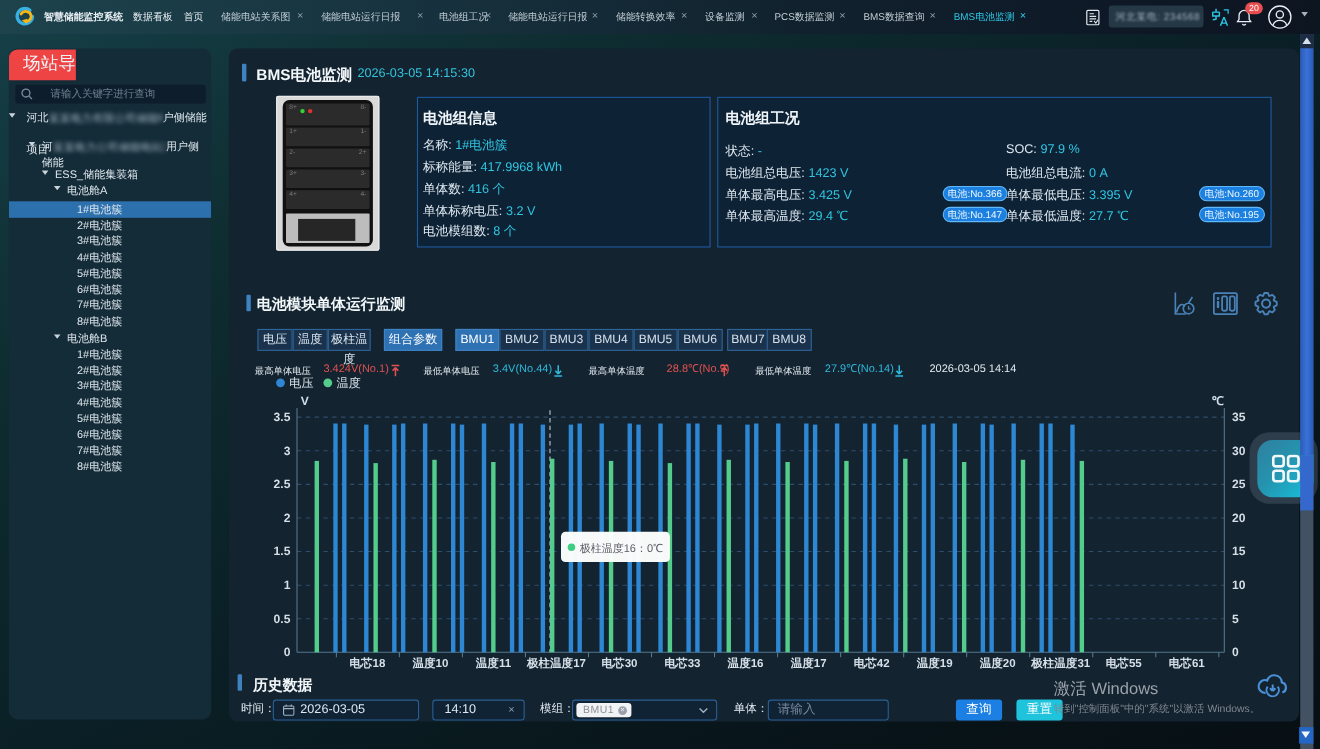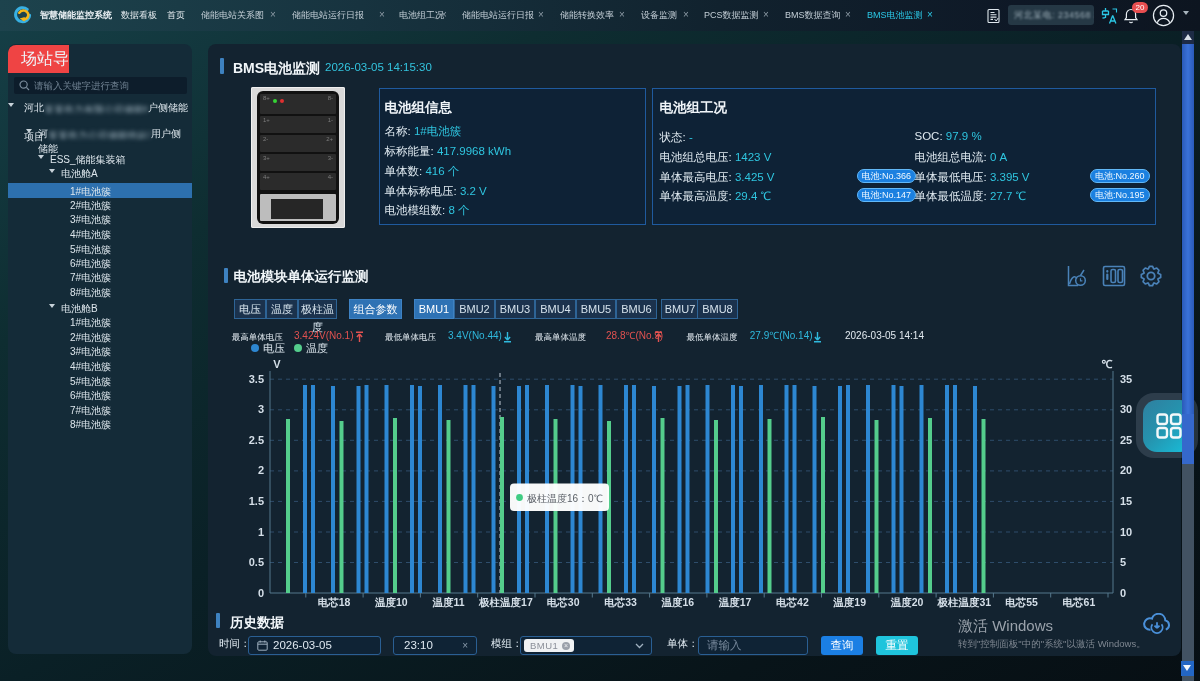--- a/index.html
+++ b/index.html
@@ -34,21 +34,21 @@
 .fbtn.on{background:#2e72b4;color:#fff;border-color:#3e82c4;}
 .stat{position:absolute;top:287px;font-size:8.5px;color:#e2eaf0;white-space:nowrap;line-height:12px;}
 .statval{position:absolute;top:286px;font-size:10px;white-space:nowrap;line-height:12px;}
 .statv-r{color:#e25250;}
 .statv-c{color:#2fb9dd;}
 .legtxt{position:absolute;top:297px;font-size:11px;color:#d7e1e8;}
 .legdot{position:absolute;top:300px;width:8px;height:8px;border-radius:4px;}
 
 .hlbl{position:absolute;top:593px;font-size:10.5px;color:#dfe9f0;white-space:nowrap;}
 .hbox{position:absolute;top:592px;height:19px;border:1px solid #2a5f93;border-radius:3px;background:#0f2335;color:#dfe8f0;font-size:11.5px;line-height:17px;}
-.hbtn{position:absolute;top:592px;width:42px;height:19px;border-radius:3px;color:#fff;font-size:11.5px;text-align:center;line-height:19px;}
+.hbtn{position:absolute;top:592px;width:42px;height:19px;border-radius:3px;color:#fff;font-size:11.5px;text-align:center;line-height:19px;margin-left:48px;}
 
 #sbtrack{position:absolute;left:1182px;top:31px;width:12px;height:650px;background:#425262;}
 #sbtracktop{position:absolute;left:1182px;top:31px;width:12px;height:13px;background:#1d2b45;z-index:6;}
 #sbthumb{position:absolute;left:1182px;top:44px;width:12px;height:370px;background:linear-gradient(90deg,#2a5ab8,#3a72d8,#2a5ab8);z-index:6;}
 #sbthumb2{position:absolute;left:1182px;top:414px;width:12px;height:50px;background:#3568cc;z-index:6;}
 .wmk{position:absolute;color:#9aa2ab;white-space:nowrap;}
 </style></head><body>
 <div id="topbar">
     <svg class="abs" style="left:13px;top:6px;" width="19" height="20" viewBox="0 0 19 20">
 <path d="M14.2 3.4 A 7 7 0 1 0 16.6 9.2" stroke="#38b0e2" stroke-width="3" fill="none" stroke-linecap="round"></path>
@@ -99,21 +99,21 @@
 <circle cx="12" cy="9.5" r="3.4"></circle>
 <path d="M5.5 19.5 a7 7 0 0 1 13 0"></path>
     </svg>
     <div class="abs" style="left:1183px;top:11px;width:0;height:0;border-left:3.5px solid transparent;border-right:3.5px solid transparent;border-top:4px solid #a8b4bd;"></div>
   </div>
 <div id="sidebar">
     <div id="sbtab">场站导航</div>
     <div id="sbsearch"><svg style="position:absolute;left:5px;top:3px;" width="11" height="11" viewBox="0 0 11 11" fill="none" stroke="#7a8c9c" stroke-width="1.2">
         <circle cx="4.6" cy="4.6" r="3.6"></circle>
         <path d="M7.4 7.4 L10 10"></path>
-      </svg><span style="margin-left:20px;">请输入关键字进行查询</span></div>
+      </svg><span style="margin-left:32px;">请输入关键字进行查询</span></div>
     <div id="selrow"></div>
     <div class="caret" style="left:0px;top:59px;"></div>
     <div class="trow" style="left:16px;top:56px;">河北<span class="blur1" style="display:inline-block;width:104px;height:11px;overflow:hidden;vertical-align:-2px;">某某电力有限公司储能电站有限</span>户侧储能</div>
     <div class="trow" style="left:16px;top:85px;">项目</div>
     <div class="caret" style="left:18px;top:85px;"></div>
     <div class="trow" style="left:30px;top:82px;">河<span class="blur1" style="display:inline-block;width:103px;height:11px;overflow:hidden;vertical-align:-2px;">某某电力公司储能电站某某电</span>用户侧</div>
     <div class="trow" style="left:30px;top:97px;text-align:right;">储能</div>
     <div class="caret" style="left:30px;top:111px;"></div>
     <div class="trow" style="left:42px;top:108px;">ESS_储能集装箱</div>
     <div class="caret" style="left:41px;top:125px;"></div>
@@ -362,21 +362,21 @@
       <line x1="835.7" y1="238" x2="835.7" y2="242.5" stroke="#55788c" stroke-width="1"></line>
       <line x1="893.0" y1="238" x2="893.0" y2="242.5" stroke="#55788c" stroke-width="1"></line>
     </svg>
     <div class="secbar" style="left:8px;top:569px;height:15px;"></div>
     <div class="sechead" style="left:22px;top:569.5px;">历史数据</div>
     <div class="hlbl" style="left:11px;">时间：</div>
     <div class="hbox" style="left:40px;width:133px;"><svg style="position:absolute;left:8px;top:3px;" width="11" height="11" viewBox="0 0 11 11" fill="none" stroke="#9fb0bf" stroke-width="1">
         <rect x="0.8" y="1.8" width="9.4" height="8.4" rx="1"></rect>
         <path d="M0.8 4.2 h9.4 M3.2 0.5 v2 M7.8 0.5 v2"></path>
       </svg><span style="margin-left:24px;">2026-03-05</span></div>
-    <div class="hbox" style="left:185px;width:84px;"><span style="margin-left:10px;">23:10</span><span style="position:absolute;right:8px;top:0;color:#8a9bab;font-size:10px;">×</span></div>
+    <div class="hbox" style="left:185px;width:84px;"><span style="margin-left:10px;">14:10</span><span style="position:absolute;right:8px;top:0;color:#8a9bab;font-size:10px;">×</span></div>
     <div class="hlbl" style="left:283px;">模组：</div>
     <div class="hbox" style="left:312px;width:132px;">
       <span style="position:absolute;left:3px;top:2px;width:50px;height:13px;background:#f0f2f4;border-radius:3px;color:#8a8f98;font-size:9.5px;line-height:13px;"><span style="margin-left:6px;letter-spacing:0.5px;">BMU1</span><span style="position:absolute;right:4px;top:2.5px;width:8px;height:8px;background:#9aa0aa;border-radius:4px;color:#f0f2f4;font-size:7px;line-height:8px;text-align:center;">×</span></span>
 <svg style="position:absolute;right:7px;top:6px;" width="9" height="6" viewBox="0 0 9 6" fill="none" stroke="#9fb0bf" stroke-width="1.3">
         <path d="M1 1 l3.5 3.5 L8 1"></path>
       </svg>
     </div>
     <div class="hlbl" style="left:459px;">单体：</div>
     <div class="hbox" style="left:490px;width:110px;"><span style="margin-left:8px;color:#76879a;">请输入</span></div>
     <div class="hbtn" style="left:613px;background:#1b7fe4;">查询</div>

